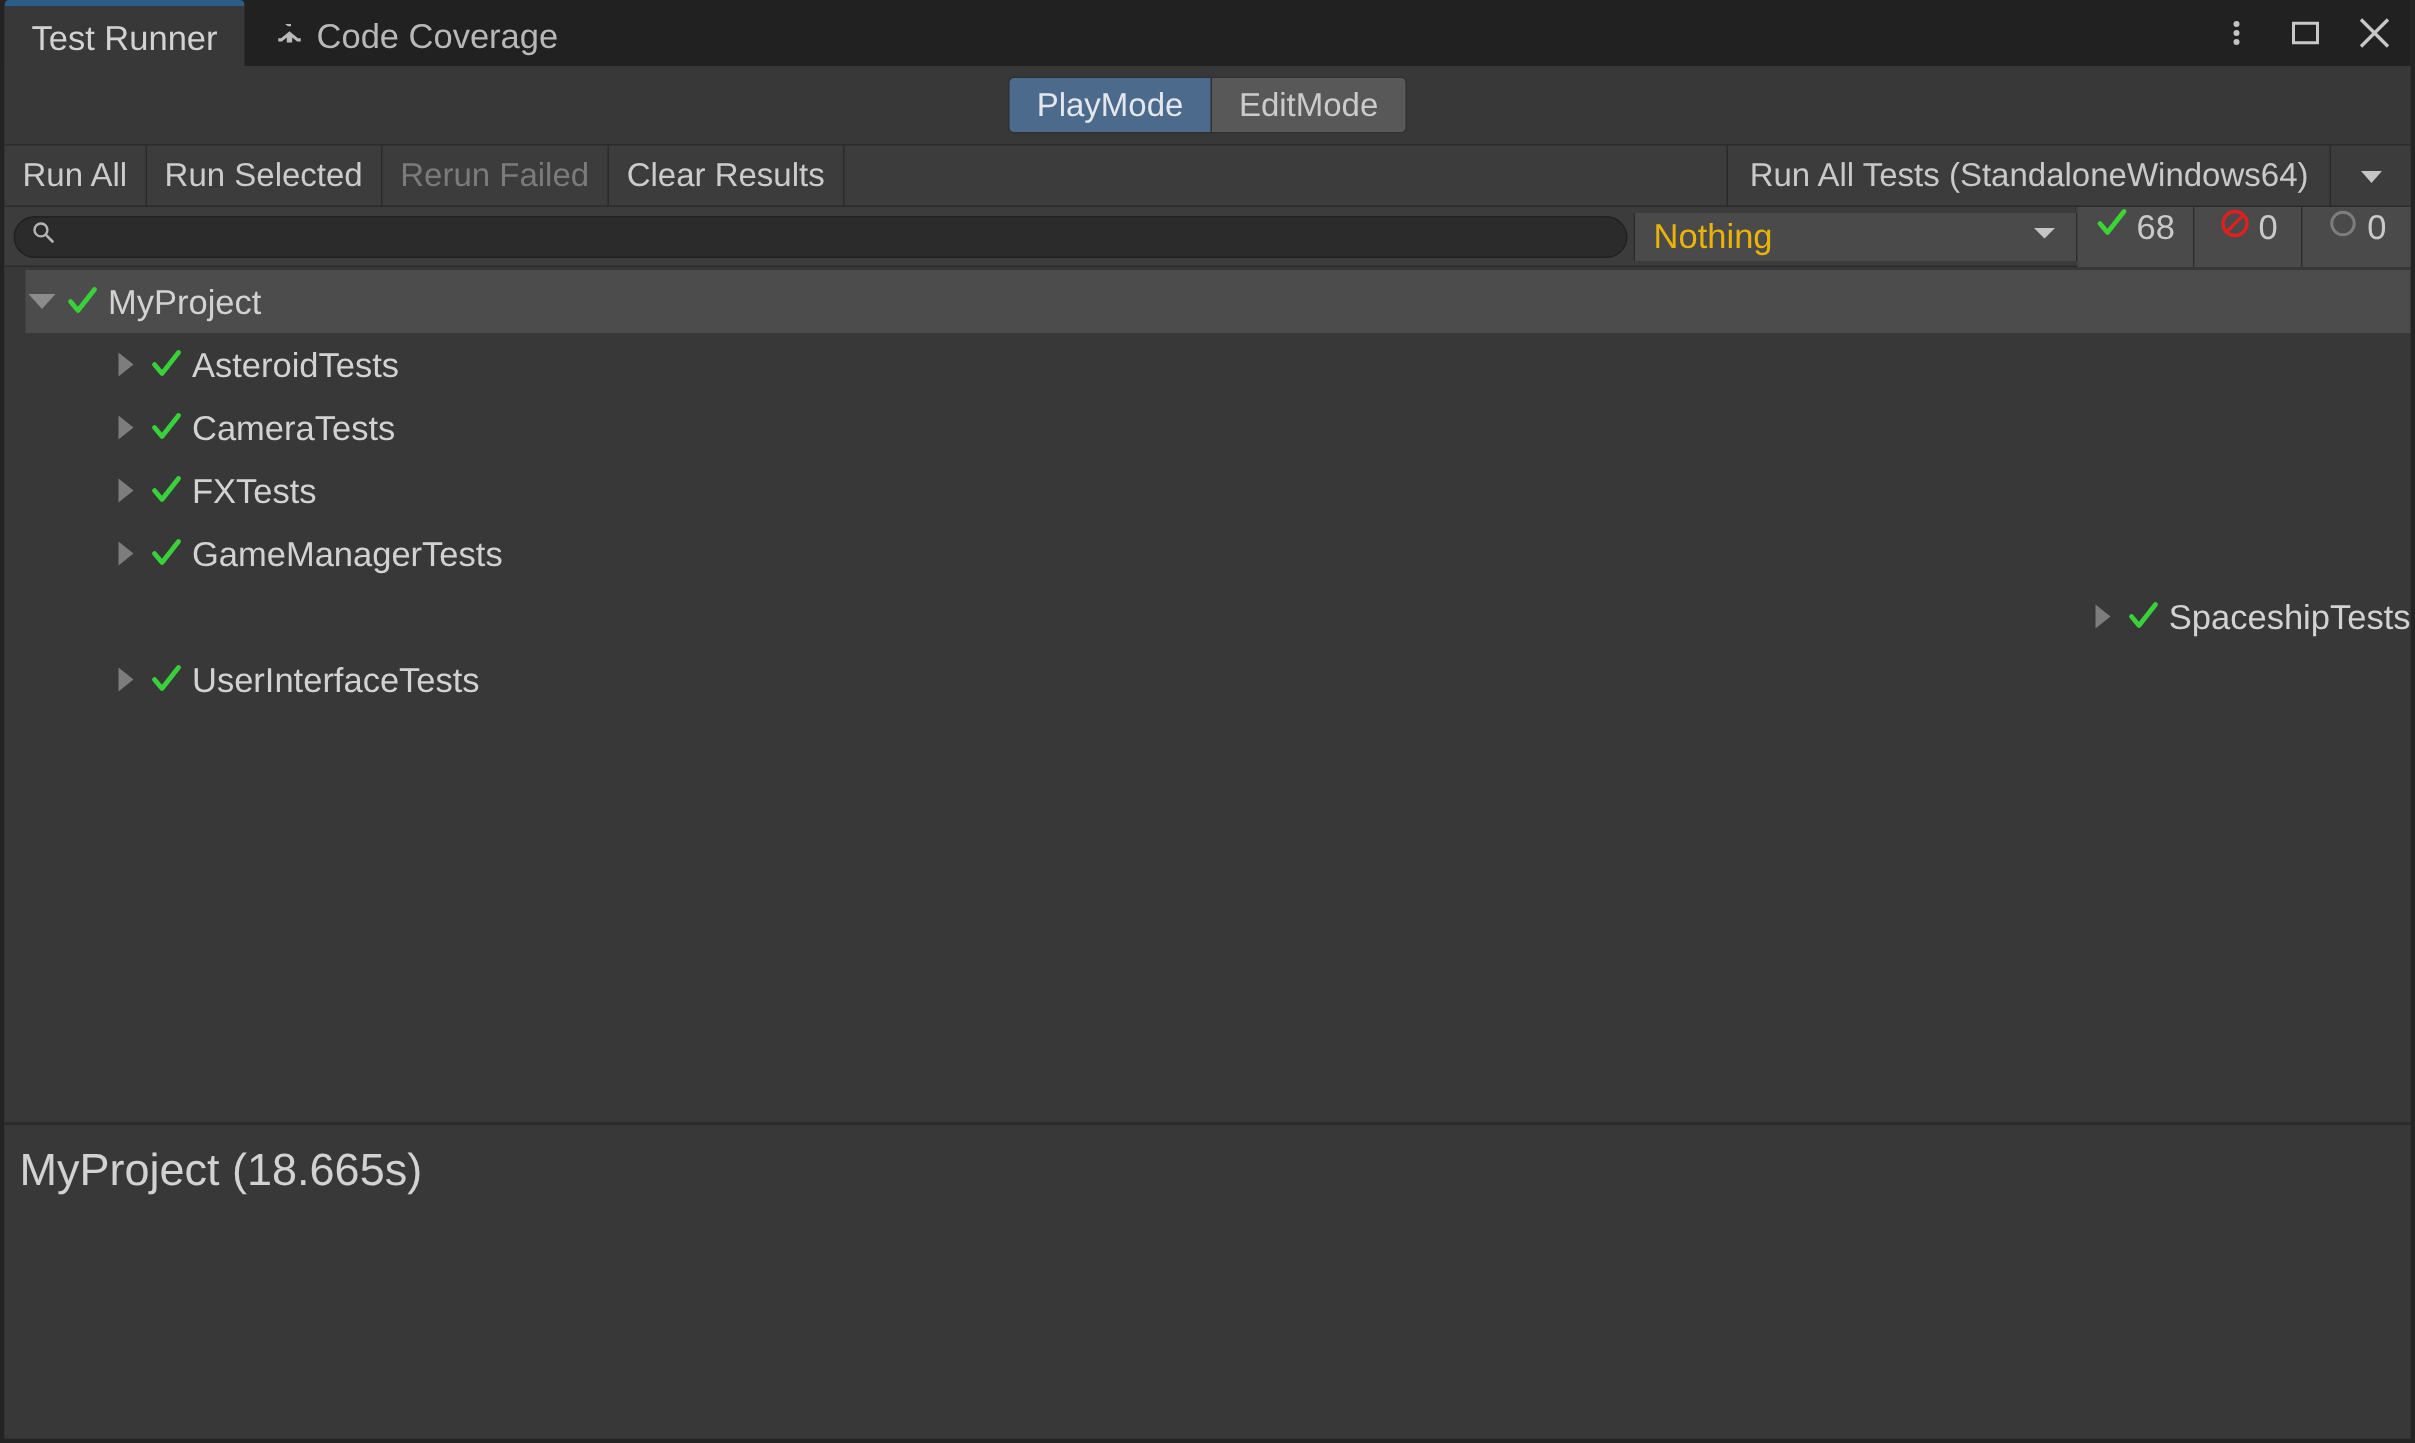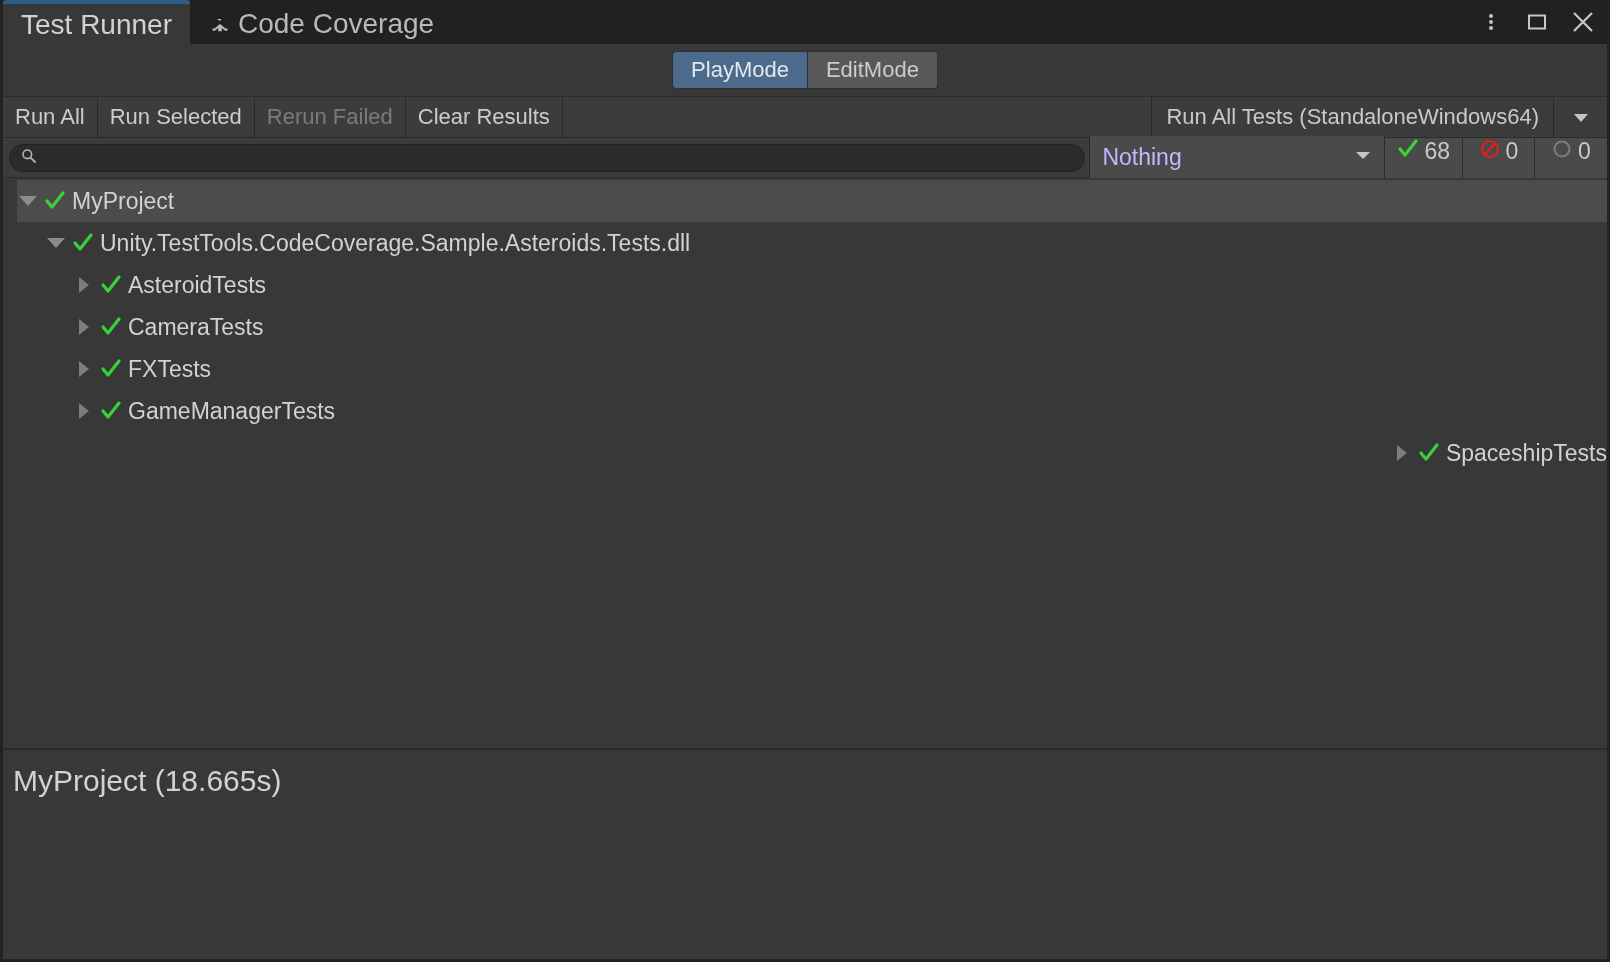--- a/index.html
+++ b/index.html
@@ -31,21 +31,21 @@
     display: flex;
     align-items: flex-end;
     position: relative;
     flex: 0 0 44px;
   }
   .tab {
     height: 40px;
     display: flex;
     align-items: center;
     padding: 0 18px;
-    font-size: 28px;
+    font-size: 23px;
     color: #b8b8b8;
     position: relative;
     white-space: nowrap;
   }
   .tab.active {
     background: #383838;
     color: #d2d2d2;
     border-top: 4px solid #2c5d87;
     border-top-left-radius: 3px;
     border-top-right-radius: 3px;
@@ -167,30 +167,30 @@
     background: transparent;
     border: none;
     outline: none;
     color: #c9c9c9;
     font-size: 19px;
     font-family: "Liberation Sans", sans-serif;
     margin-left: 6px;
   }
   .filterdrop {
     width: 296px;
-    height: 44px;
+    height: 32px;
     background: #4a4a4a;
     border-left: 1px solid #2b2b2b;
     border-right: 1px solid #2b2b2b;
     display: flex;
     align-items: center;
     justify-content: space-between;
     padding: 0 10px 0 12px;
     font-size: 23px;
-    color: #c4b5fd;
+    color: #eab308;
   }
   .counter {
     height: 40px;
     min-width: 72px;
     background: #4a4a4a;
     border-right: 1px solid #2b2b2b;
     display: flex;
     align-items: flex-start;
     justify-content: center;
     gap: 5px;
@@ -377,31 +377,20 @@
         <span class="twisty">
           <span class="tri-down"></span>
         </span>
         <span class="tickicon">
           <svg width="22" height="22" viewBox="0 0 22 22">
             <path d="M3 11 L8 17 L19 3" stroke="#39d13a" stroke-width="3.2" fill="none" stroke-linecap="round" stroke-linejoin="round"></path>
           </svg>
         </span>
         <span class="rowlabel">MyProject</span>
       </div>
-      <div class="treerow" style="padding-left: 42px;">
-        <span class="twisty">
-          <span class="tri-down"></span>
-        </span>
-        <span class="tickicon">
-          <svg width="22" height="22" viewBox="0 0 22 22">
-            <path d="M3 11 L8 17 L19 3" stroke="#39d13a" stroke-width="3.2" fill="none" stroke-linecap="round" stroke-linejoin="round"></path>
-          </svg>
-        </span>
-        <span class="rowlabel">Unity.TestTools.CodeCoverage.Sample.Asteroids.Tests.dll</span>
-      </div>
       <div class="treerow" style="padding-left: 70px;">
         <span class="twisty">
           <span class="tri-right"></span>
         </span>
         <span class="tickicon">
           <svg width="22" height="22" viewBox="0 0 22 22">
             <path d="M3 11 L8 17 L19 3" stroke="#39d13a" stroke-width="3.2" fill="none" stroke-linecap="round" stroke-linejoin="round"></path>
           </svg>
         </span>
         <span class="rowlabel">AsteroidTests</span>
@@ -442,20 +431,31 @@
       <div class="treerow" style="padding-left: 38px; justify-content: flex-end;">
         <span class="twisty">
           <span class="tri-right"></span>
         </span>
         <span class="tickicon">
           <svg width="22" height="22" viewBox="0 0 22 22">
             <path d="M3 11 L8 17 L19 3" stroke="#39d13a" stroke-width="3.2" fill="none" stroke-linecap="round" stroke-linejoin="round"></path>
           </svg>
         </span>
         <span class="rowlabel">SpaceshipTests</span>
+      </div>
+      <div class="treerow" style="padding-left: 70px;">
+        <span class="twisty">
+          <span class="tri-right"></span>
+        </span>
+        <span class="tickicon">
+          <svg width="22" height="22" viewBox="0 0 22 22">
+            <path d="M3 11 L8 17 L19 3" stroke="#39d13a" stroke-width="3.2" fill="none" stroke-linecap="round" stroke-linejoin="round"></path>
+          </svg>
+        </span>
+        <span class="rowlabel">UserInterfaceTests</span>
       </div>
     </div>
 
   <div class="splitter"></div>
 
   <div class="resultpanel">
     <div class="resultline">MyProject (18.665s)</div>
   </div>
 
 </div>

